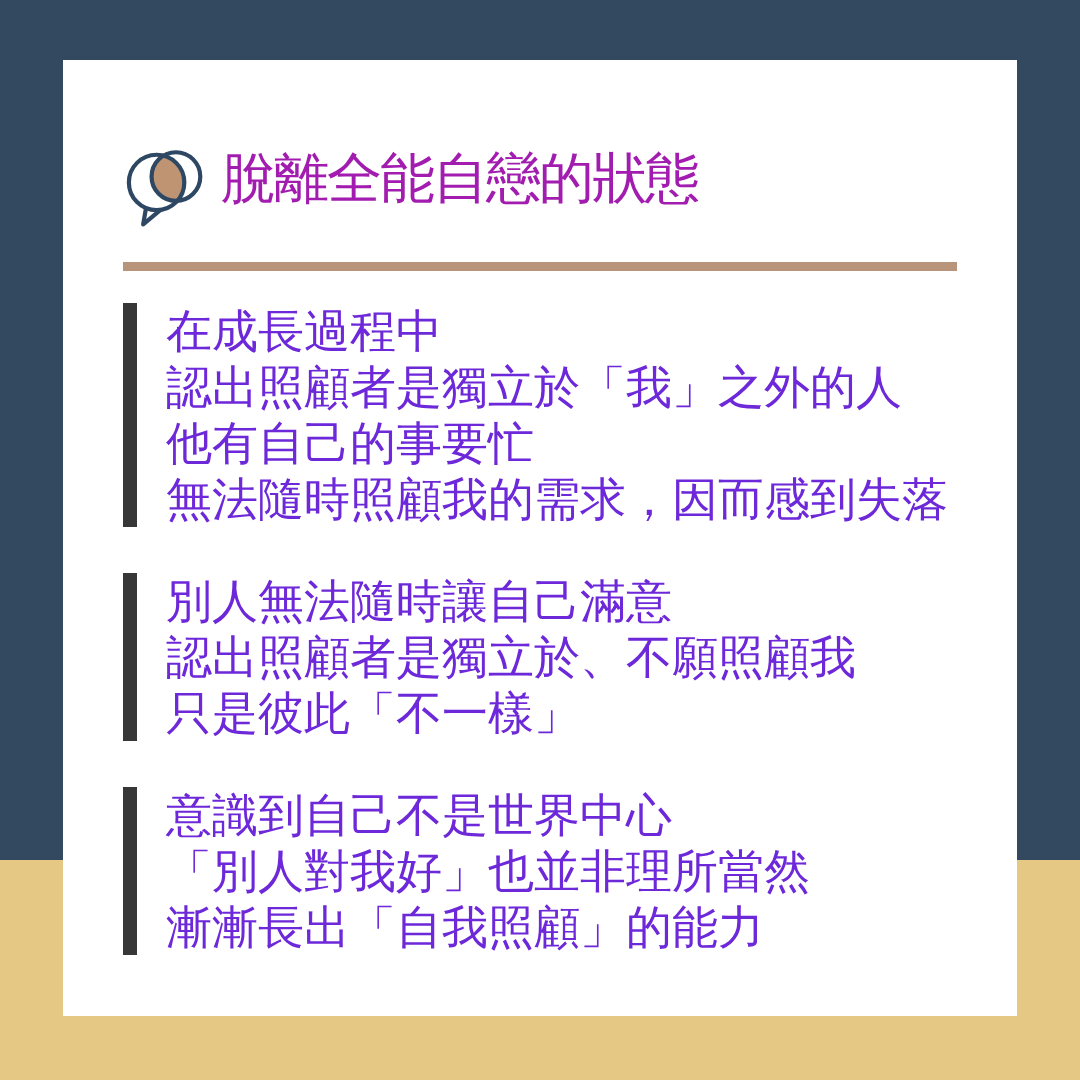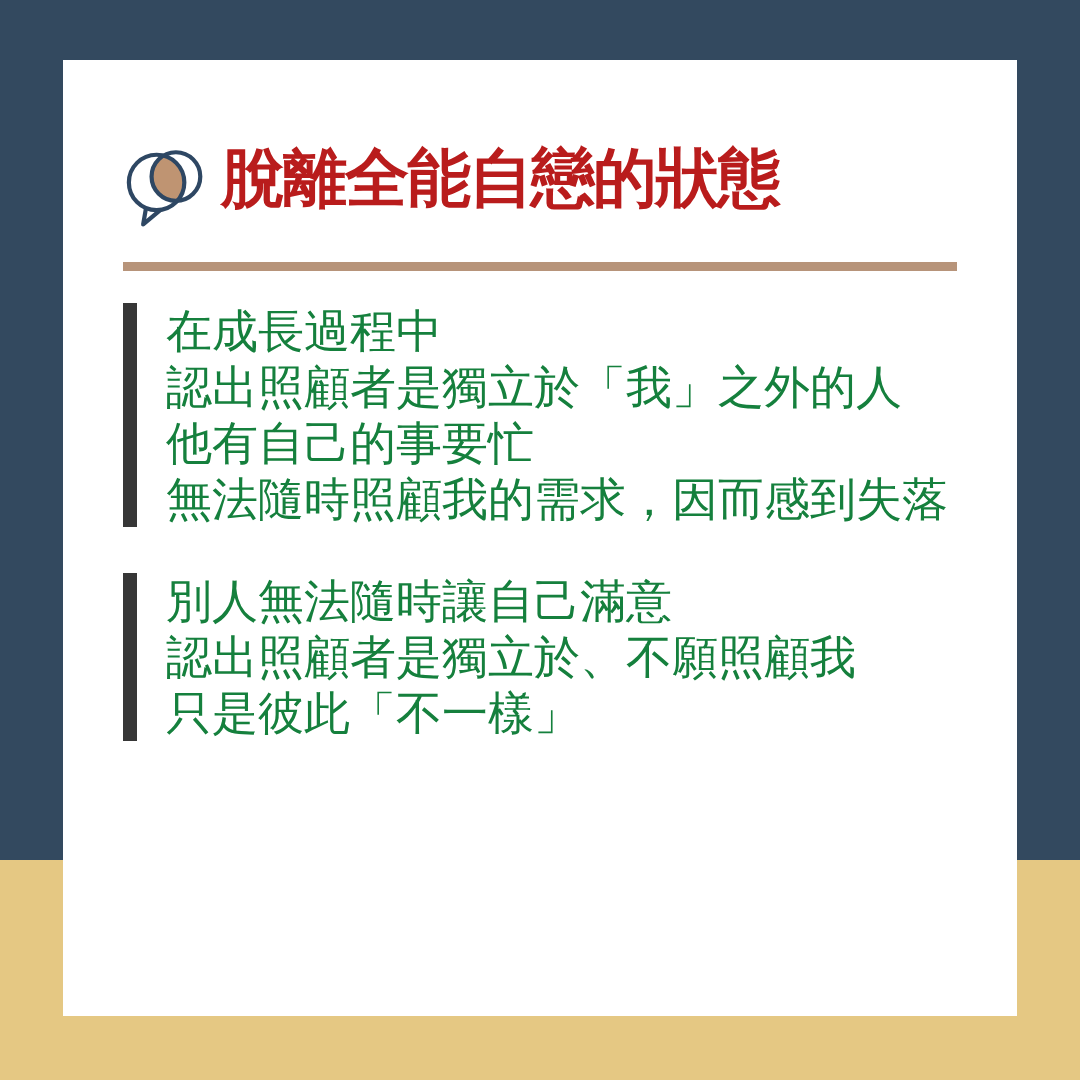--- a/index.html
+++ b/index.html
@@ -32,43 +32,43 @@
     display: flex;
     align-items: center;
   }
   .bubble-icon {
     width: 84px; height: 88px;
     margin-top: 14px;
     margin-right: 14px;
     flex: 0 0 auto;
   }
   .title {
-    font-size: 64px;
-    font-weight: 700;
-    color: #b91c1c;
+    font-size: 55px;
+    font-weight: 400;
+    color: #a21caf;
     letter-spacing: -2px;
     white-space: nowrap;
     line-height: 1;
   }
   .divider {
     position: absolute;
     left: 60px; top: 202px;
     width: 834px; height: 9px;
     background: #b7947a;
   }
   .content {
     position: absolute;
     left: 60px; top: 243px; right: 30px;
   }
   .quote-block {
     border-left: 14px solid #373737;
     padding-left: 29px;
     font-size: 46px;
     line-height: 56px;
-    color: #15803d;
+    color: #6d28d9;
     white-space: pre-line;
     margin-bottom: 46px;
   }
   .quote-block:last-child { margin-bottom: 0; }
 </style>
 </head>
 <body>
 
 <div class="bg-top"></div>
 <div class="bg-bottom"></div>
@@ -98,15 +98,18 @@
   <div class="divider"></div>
 
   <div class="content">
     <div class="quote-block">在成長過程中
 認出照顧者是獨立於「我」之外的人
 他有自己的事要忙
 無法隨時照顧我的需求，因而感到失落</div>
     <div class="quote-block">別人無法隨時讓自己滿意
 認出照顧者是獨立於、不願照顧我
 只是彼此「不一樣」</div>
+    <div class="quote-block">意識到自己不是世界中心
+「別人對我好」也並非理所當然
+漸漸長出「自我照顧」的能力</div>
   </div>
 
 </div>
 
 </body></html>

